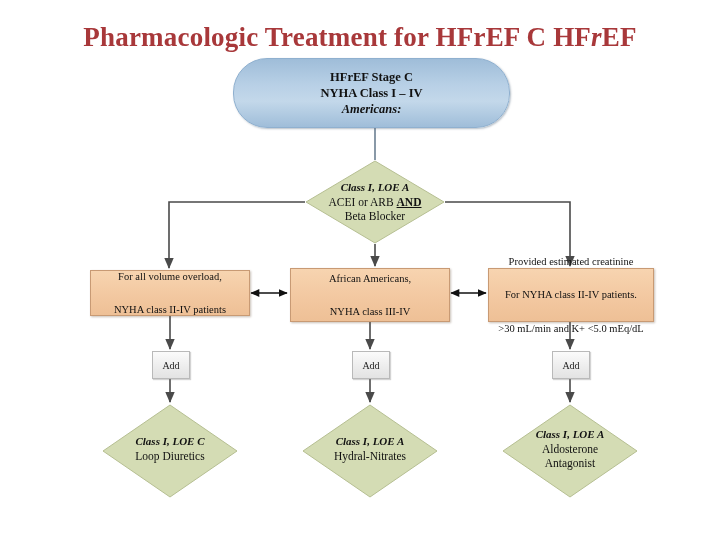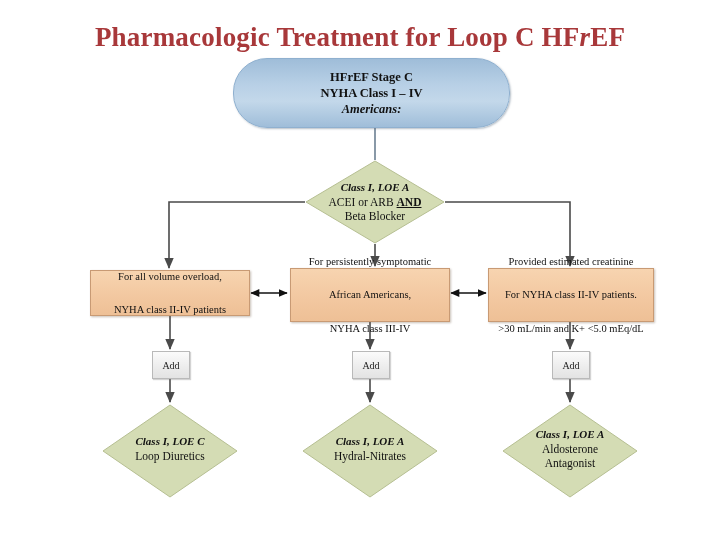--- a/index.html
+++ b/index.html
@@ -147,21 +147,21 @@
   }
   #add-left  { left: 152px; top: 351px; }
   #add-mid   { left: 352px; top: 351px; }
   #add-right { left: 552px; top: 351px; }
 </style>
 </head>
 <body>
 
 <div id="page">
 
-  <div id="slide-title"><span>Pharmacologic Treatment for Loop C HF</span><span class="ital">r</span><span>EF</span></div>
+  <div id="slide-title"><span>Pharmacologic Treatment for HFrEF C HF</span><span class="ital">r</span><span>EF</span></div>
 
   <svg id="connectors" viewBox="0 0 720 540">
     <defs>
       <marker id="arrow" markerWidth="8" markerHeight="8" refX="6.4" refY="3" orient="auto" markerUnits="strokeWidth">
         <path d="M0,0 L7,3 L0,6 z" fill="#4a4a4a"></path>
       </marker>
       <marker id="arrowrev" markerWidth="8" markerHeight="8" refX="0.6" refY="3" orient="auto" markerUnits="strokeWidth">
         <path d="M7,0 L0,3 L7,6 z" fill="#111111"></path>
       </marker>
       <marker id="arrowfwd" markerWidth="8" markerHeight="8" refX="6.4" refY="3" orient="auto" markerUnits="strokeWidth">
@@ -206,21 +206,20 @@
       <div class="l3">Beta Blocker</div>
     </div>
   </div>
 
   <div class="obox" id="obox-left">
     <div class="ln">For all volume overload,</div>
     <div class="ln">NYHA class II-IV patients</div>
   </div>
 
   <div class="obox" id="obox-mid">
-    <div class="ln">For persistently symptomatic</div>
     <div class="ln">African Americans,</div>
     <div class="ln">NYHA class III-IV</div>
   </div>
 
   <div class="obox" id="obox-right">
     <div class="ln">Provided  estimated creatinine</div>
     <div class="ln">For NYHA class II-IV patients.</div>
     <div class="ln">&gt;30 mL/min and K+ &lt;5.0 mEq/dL</div>
   </div>
 

